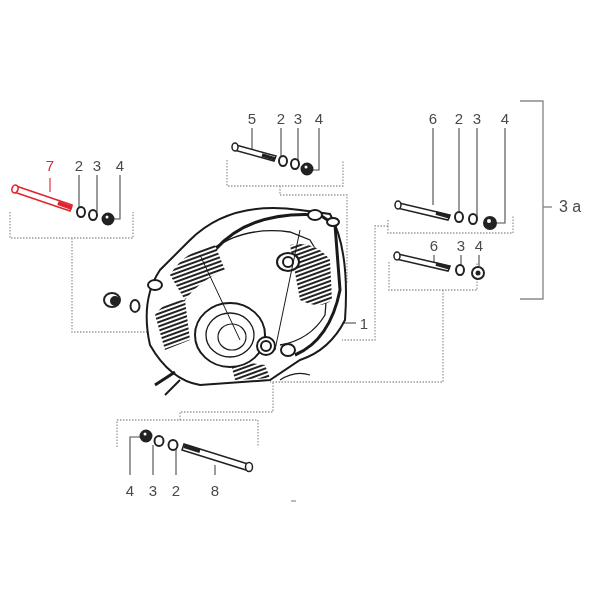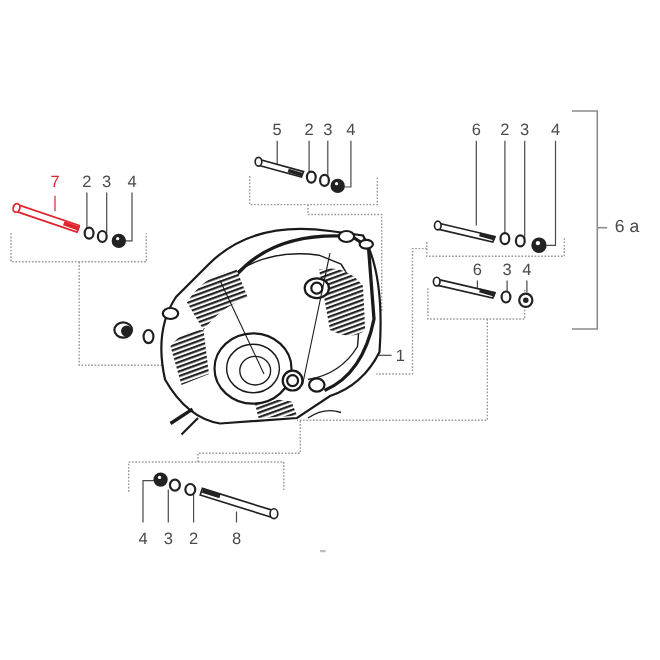--- a/index.html
+++ b/index.html
@@ -187,19 +187,19 @@
   <span class="lbl" style="left:433px; top:111px;">6</span>
   <span class="lbl" style="left:459px; top:111px;">2</span>
   <span class="lbl" style="left:477px; top:111px;">3</span>
   <span class="lbl" style="left:505px; top:111px;">4</span>
 
   <span class="lbl" style="left:434px; top:238px;">6</span>
   <span class="lbl" style="left:461px; top:238px;">3</span>
   <span class="lbl" style="left:479px; top:238px;">4</span>
 
   <span class="lbl" style="left:364px; top:316px;">1</span>
-  <span class="lbl big" style="left:570px; top:199px;">6 a</span>
+  <span class="lbl big" style="left:570px; top:199px;">3 a</span>
 
   <span class="lbl" style="left:130px; top:483px;">4</span>
   <span class="lbl" style="left:153px; top:483px;">3</span>
   <span class="lbl" style="left:176px; top:483px;">2</span>
   <span class="lbl" style="left:215px; top:483px;">8</span>
 </div>
 
 </body></html>

